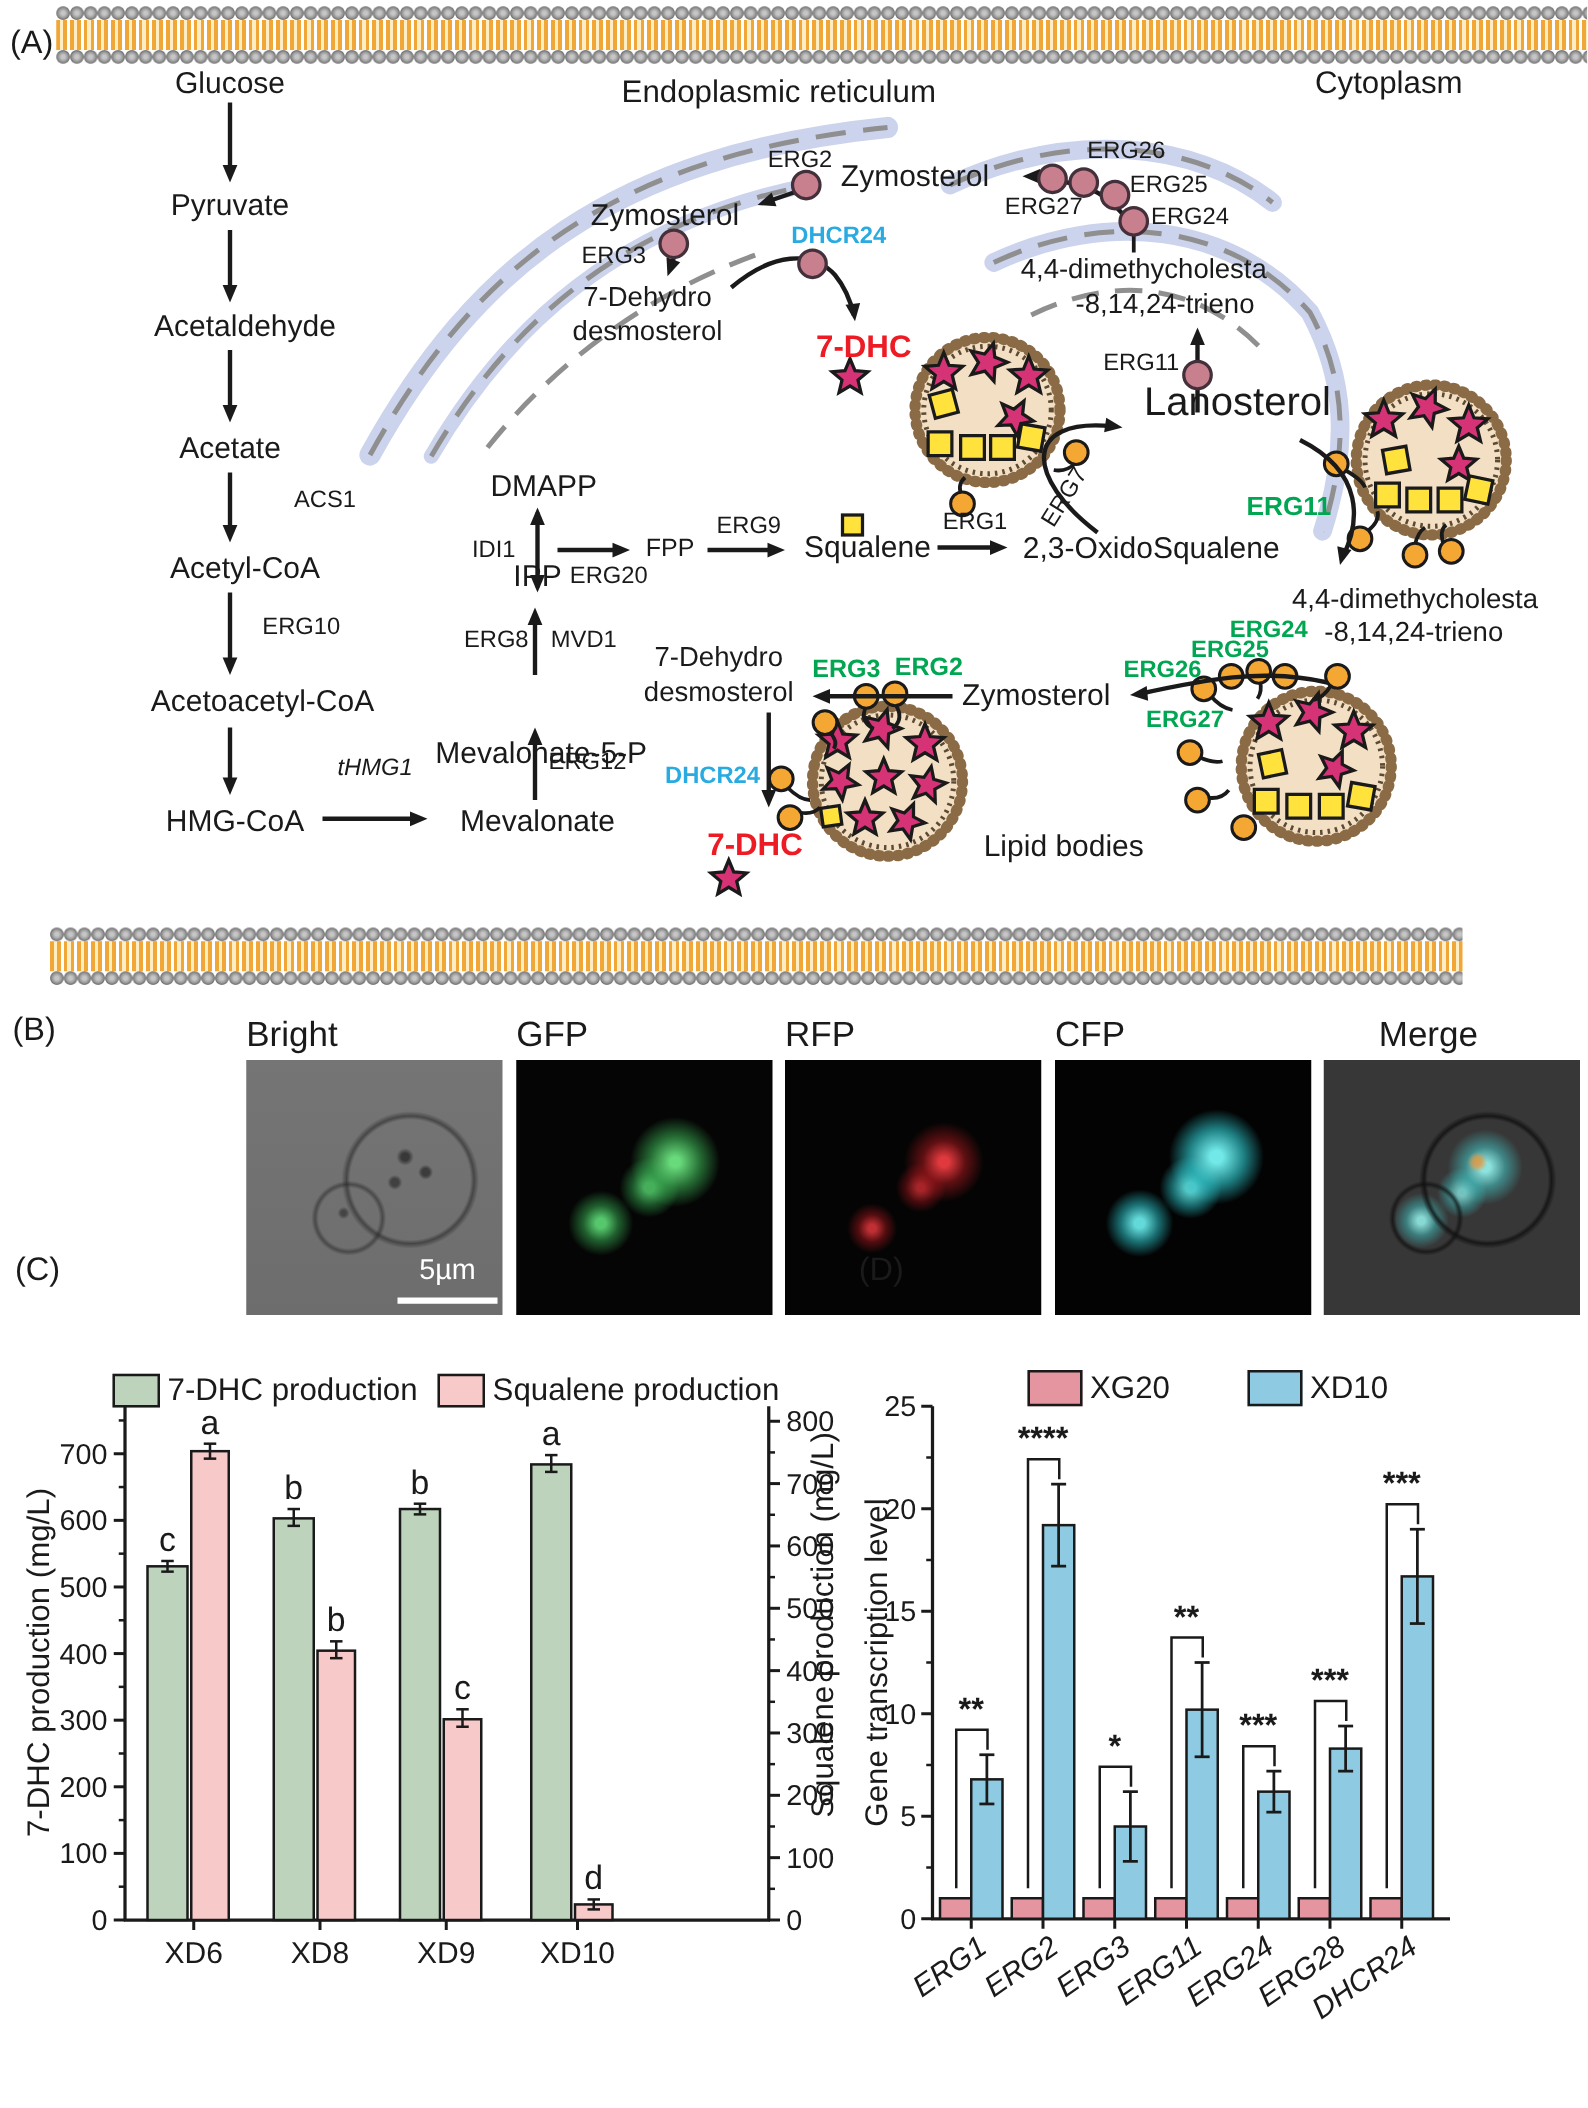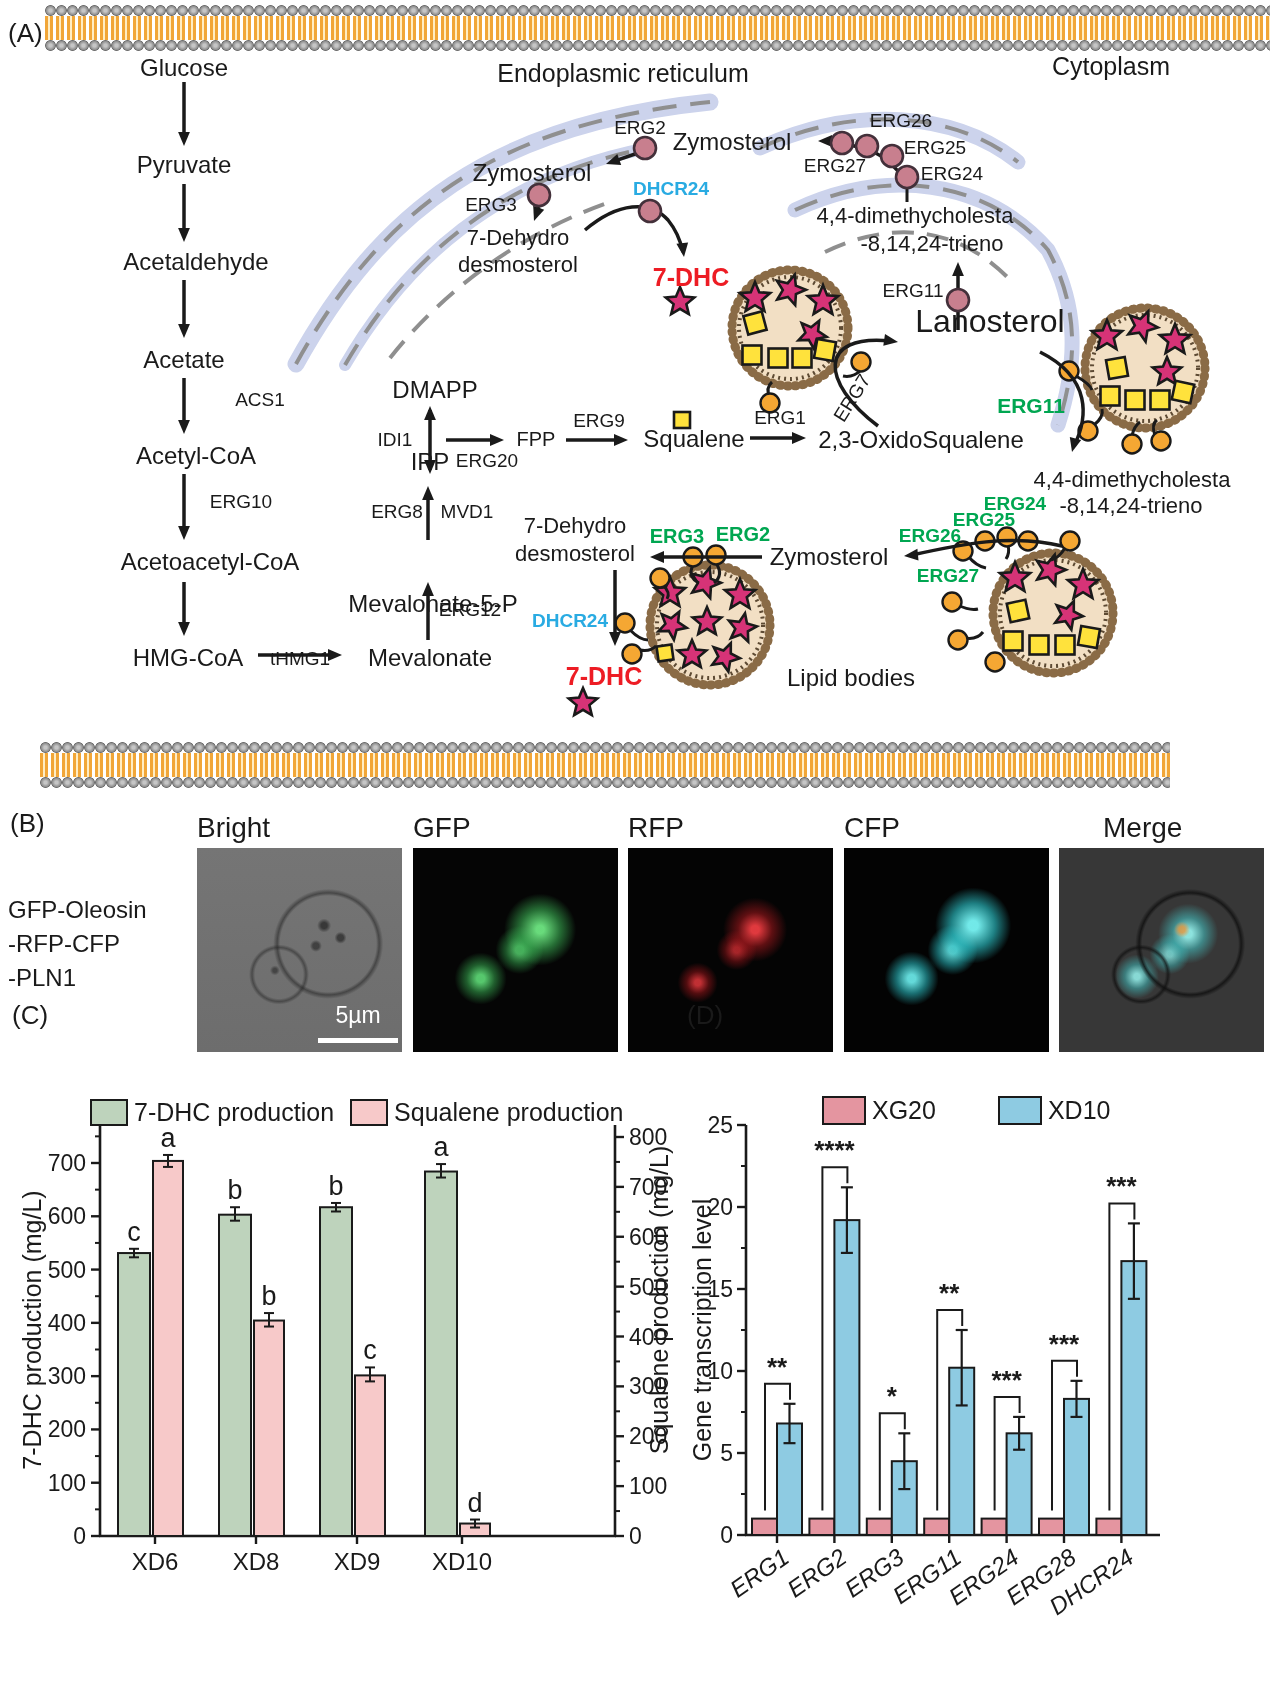--- a/index.html
+++ b/index.html
@@ -223,21 +223,21 @@
   <div id="labelsA">
       <div class="lbl" style="left: 184px; top: 68px; font-size: 24px;">Glucose</div>
       <div class="lbl" style="left: 184px; top: 165px; font-size: 24px;">Pyruvate</div>
       <div class="lbl" style="left: 196px; top: 262px; font-size: 24px;">Acetaldehyde</div>
       <div class="lbl" style="left: 184px; top: 360px; font-size: 24px;">Acetate</div>
       <div class="lbl" style="left: 236px; top: 400px; font-size: 19px; margin-left: 24px;">ACS1</div>
       <div class="lbl" style="left: 196px; top: 456px; font-size: 24px;">Acetyl-CoA</div>
       <div class="lbl" style="left: 241px; top: 502px; font-size: 19px;">ERG10</div>
       <div class="lbl" style="left: 210px; top: 562px; font-size: 24px;">Acetoacetyl-CoA</div>
       <div class="lbl" style="left: 188px; top: 658px; font-size: 24px;">HMG-CoA</div>
-      <div class="lbl" style="left: 300px; top: 659px; font-size: 19px;">tHMG1</div>
+      <div class="lbl" style="left: 300px; top: 615px; font-size: 19px; font-style: italic;">tHMG1</div>
       <div class="lbl" style="left: 430px; top: 658px; font-size: 24px;">Mevalonate</div>
       <div class="lbl" style="left: 470px; top: 610px; font-size: 19px;">ERG12</div>
       <div class="lbl" style="left: 433px; top: 560px; font-size: 24px; margin-top: 44px;">Mevalonate-5-P</div>
       <div class="lbl" style="left: 397px; top: 512px; font-size: 19px;">ERG8</div>
       <div class="lbl" style="left: 467px; top: 512px; font-size: 19px;">MVD1</div>
       <div class="lbl" style="left: 430px; top: 462px; font-size: 24px;">IPP</div>
       <div class="lbl" style="left: 395px; top: 440px; font-size: 19px;">IDI1</div>
       <div class="lbl" style="left: 487px; top: 461px; font-size: 19px;">ERG20</div>
       <div class="lbl" style="left: 435px; top: 390px; font-size: 24px;">DMAPP</div>
       <div class="lbl" style="left: 536px; top: 439px; font-size: 20px;">FPP</div>
@@ -286,25 +286,20 @@
   <div class="pb-header" style="left:197px">Bright</div>
   <div class="pb-header" style="left:413px">GFP</div>
   <div class="pb-header" style="left:628px">RFP</div>
   <div class="pb-header" style="left:844px">CFP</div>
   <div class="pb-header" style="left:1103px">Merge</div>
   <div class="micro m-bright" style="left:197px"></div>
   <div class="micro m-gfp" style="left:413px"></div>
   <div class="micro m-rfp" style="left:628px"></div>
   <div class="micro m-cfp" style="left:844px"></div>
   <div class="micro m-merge" style="left:1059px"></div>
-  <div id="pb-rowlabel">
-    <div>GFP-Oleosin</div>
-    <div>-RFP-CFP</div>
-    <div>-PLN1</div>
-  </div>
   <div id="scale-text">5µm</div>
   <div id="scale-bar"></div>
 
   <div class="panel-tag" style="left:12px;top:1000px">(C)</div>
   <div class="legend" style="left:90px;top:1098px">
     <div class="item">
       <span class="sw" style="width: 34px; height: 23px; background: rgb(190, 211, 188);"></span>
       <span>7-DHC production</span>
     </div>
     <div class="item" style="margin-left:16px">

